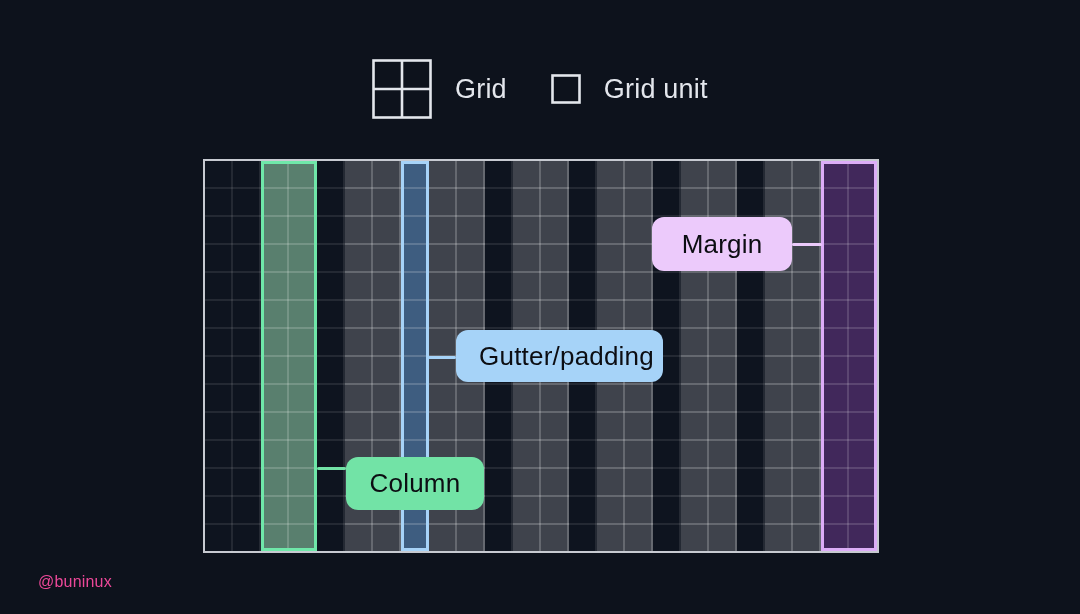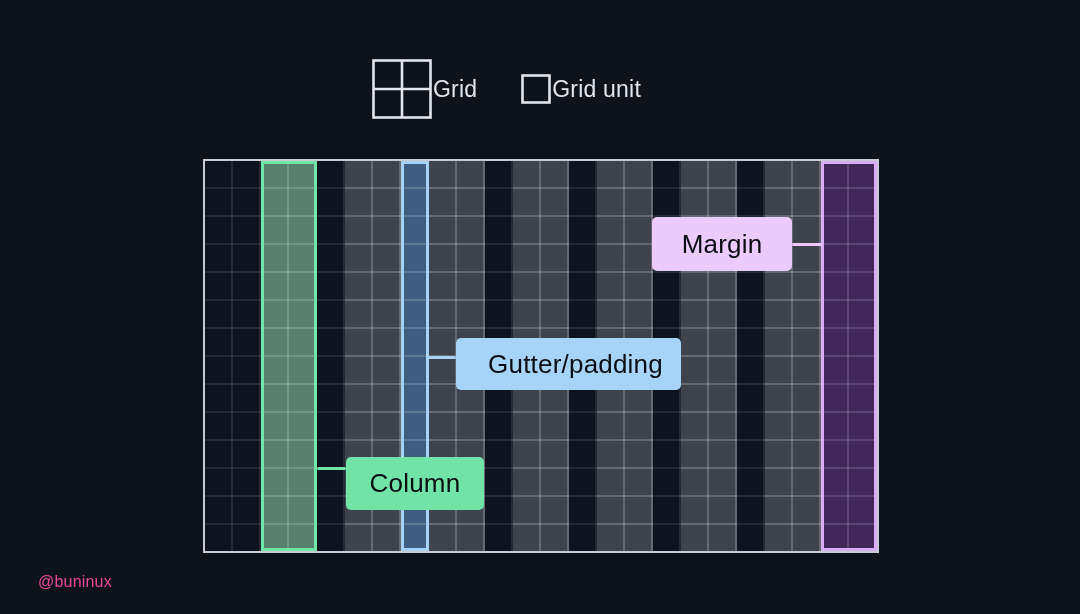--- a/index.html
+++ b/index.html
@@ -10,22 +10,22 @@
     overflow: hidden;
     font-family: "Liberation Sans", sans-serif;
   }
 
   
   .legend { position: absolute; left: 372px; top: 59px; height: 60px;
             display: flex; align-items: center; }
   .legend .icon-2x2 { width: 60px; height: 60px; flex: none; }
   .legend .icon-unit { width: 30px; height: 30px; flex: none; margin-left: 44px; }
   .legend .legend-label {
-    color: #e3e6ec; font-size: 23px; font-weight: 500;
-    margin-left: 1px; letter-spacing: 0.2px; white-space: nowrap;
+    color: #e3e6ec; font-size: 27px; font-weight: 500;
+    margin-left: 23px; letter-spacing: 0.2px; white-space: nowrap;
   }
 
   
   .grid-canvas {
     position: absolute; left: 203px; top: 159px;
     width: 672px; height: 390px;
     background: var(--dark-cell, #0e141f);
     border: 2px solid var(--grid-border, #c7cad1);
   }
   .stripes { position: absolute; inset: 0; display: flex; }
@@ -61,27 +61,27 @@
   }
 
   .hl { position: absolute; top: 0; bottom: 0; box-sizing: border-box; }
   .hl-column { left: 56px;  width: 56px; border: 3px solid var(--column-border, #6fe7a9); }
   .hl-gutter { left: 196px; width: 28px; border: 3px solid var(--gutter-border, #a7d3f8); }
   .hl-margin { left: 616px; width: 56px; border: 3px solid var(--margin-border, #dcadf7); }
 
   
   .badge {
     position: absolute; box-sizing: border-box;
-    border-radius: 5px;
+    border-radius: 12px;
     display: flex; align-items: center; justify-content: center;
     color: #0c0d12; font-size: 26px; font-weight: 500;
     letter-spacing: 0.2px; white-space: nowrap;
   }
   .badge-margin { left: 652px; top: 217px; width: 140px; height: 54px; }
-  .badge-gutter { left: 456px; top: 338px; width: 225px; height: 52px; padding-left: 14px; }
+  .badge-gutter { left: 456px; top: 330px; width: 207px; height: 52px; padding-left: 14px; }
   .badge-column { left: 346px; top: 457px; width: 138px; height: 53px; }
 
   .connector { position: absolute; height: 3px; border-radius: 2px; }
   .connector-margin { left: 792px; top: 243px; width: 30px; }
   .connector-gutter { left: 428px; top: 356px; width: 28px; }
   .connector-column { left: 317px; top: 467px; width: 29px; }
 
   
   .watermark {
     position: absolute; left: 38px; top: 573px;

